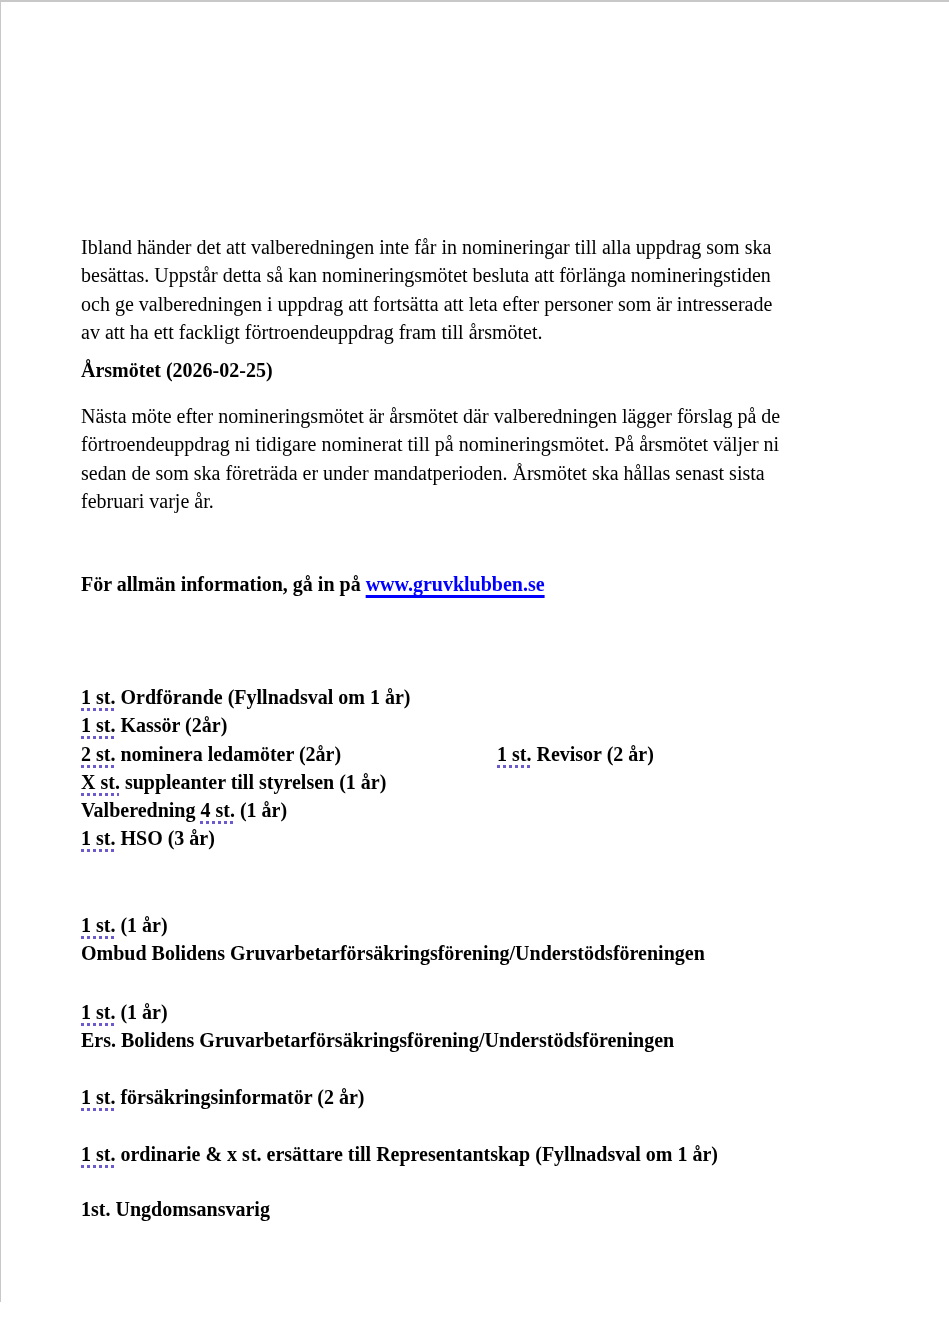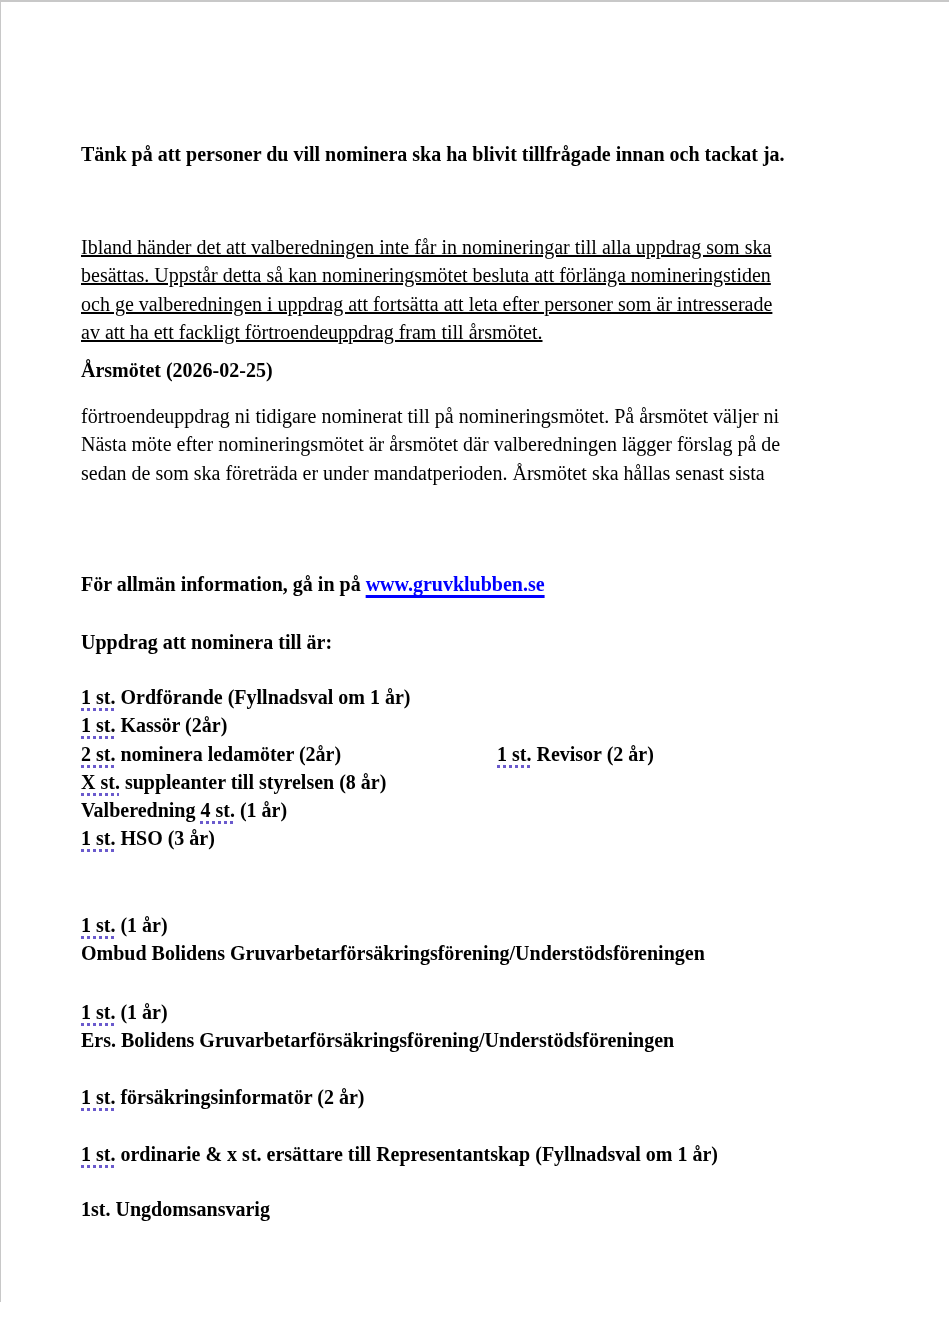--- a/index.html
+++ b/index.html
@@ -62,58 +62,57 @@
   .posrow .right-col { position: absolute; left: 416px; top: 0; }
 </style>
 </head>
 <body>
 
 <div class="page">
 
   <div class="border-top"></div>
   <div class="border-left"></div>
 
-  <div class="abs fs20 bold" style="top:140px;">Tänk på att personer du vill nominera ska ha blivit tillfrågade innan och tackat ja.</div>
 
-  <div class="abs fs20" style="top:233px;text-decoration:underline;">
+  <div class="abs fs20" style="top:233px;">
     <div class="pline">Ibland händer det att valberedningen inte får in nomineringar till alla uppdrag som ska</div>
     <div class="pline">besättas. Uppstår detta så kan nomineringsmötet besluta att förlänga nomineringstiden</div>
     <div class="pline">och ge valberedningen i uppdrag att fortsätta att leta efter personer som är intresserade</div>
     <div class="pline">av att ha ett fackligt förtroendeuppdrag fram till årsmötet.</div>
   </div>
 
   <div class="abs fs20 bold" style="top:356px;">Årsmötet (2026-02-25)</div>
 
   <div class="abs fs20" style="top:402px;">
+    <div class="pline">Nästa möte efter nomineringsmötet är årsmötet där valberedningen lägger förslag på de</div>
     <div class="pline">förtroendeuppdrag ni tidigare nominerat till på nomineringsmötet. På årsmötet väljer ni</div>
-    <div class="pline">Nästa möte efter nomineringsmötet är årsmötet där valberedningen lägger förslag på de</div>
     <div class="pline">sedan de som ska företräda er under mandatperioden. Årsmötet ska hållas senast sista</div>
+    <div class="pline">februari varje år.</div>
   </div>
 
   <div class="abs info-heading" style="top:566px;">
     <span>För allmän information, gå in på </span><a class="link">www.gruvklubben.se</a>
   </div>
 
-  <div class="abs fs20 bold" style="top:628px;">Uppdrag att nominera till är:</div>
 
   <div class="abs fs20 bold" style="top:683px;">
     <div class="posrow">
       <span class="dot-u">1 st.</span><span> Ordförande (Fyllnadsval om 1 år)</span>
     </div>
     <div class="posrow">
       <span class="dot-u">1 st.</span><span> Kassör (2år)</span>
     </div>
     <div class="posrow">
       <span class="dot-u">2 st.</span><span> nominera ledamöter (2år)</span>
       <span class="right-col">
         <span class="dot-u">1 st.</span><span> Revisor (2 år)</span>
       </span>
     </div>
     <div class="posrow">
-      <span class="dot-u">X st.</span><span> suppleanter till styrelsen (8 år)</span>
+      <span class="dot-u">X st.</span><span> suppleanter till styrelsen (1 år)</span>
     </div>
     <div class="posrow">
       <span>Valberedning </span><span class="dot-u">4 st.</span><span> (1 år)</span>
     </div>
     <div class="posrow">
       <span class="dot-u">1 st.</span><span> HSO (3 år)</span>
     </div>
   </div>
 
   <div class="abs fs20 bold" style="top:911px;">

